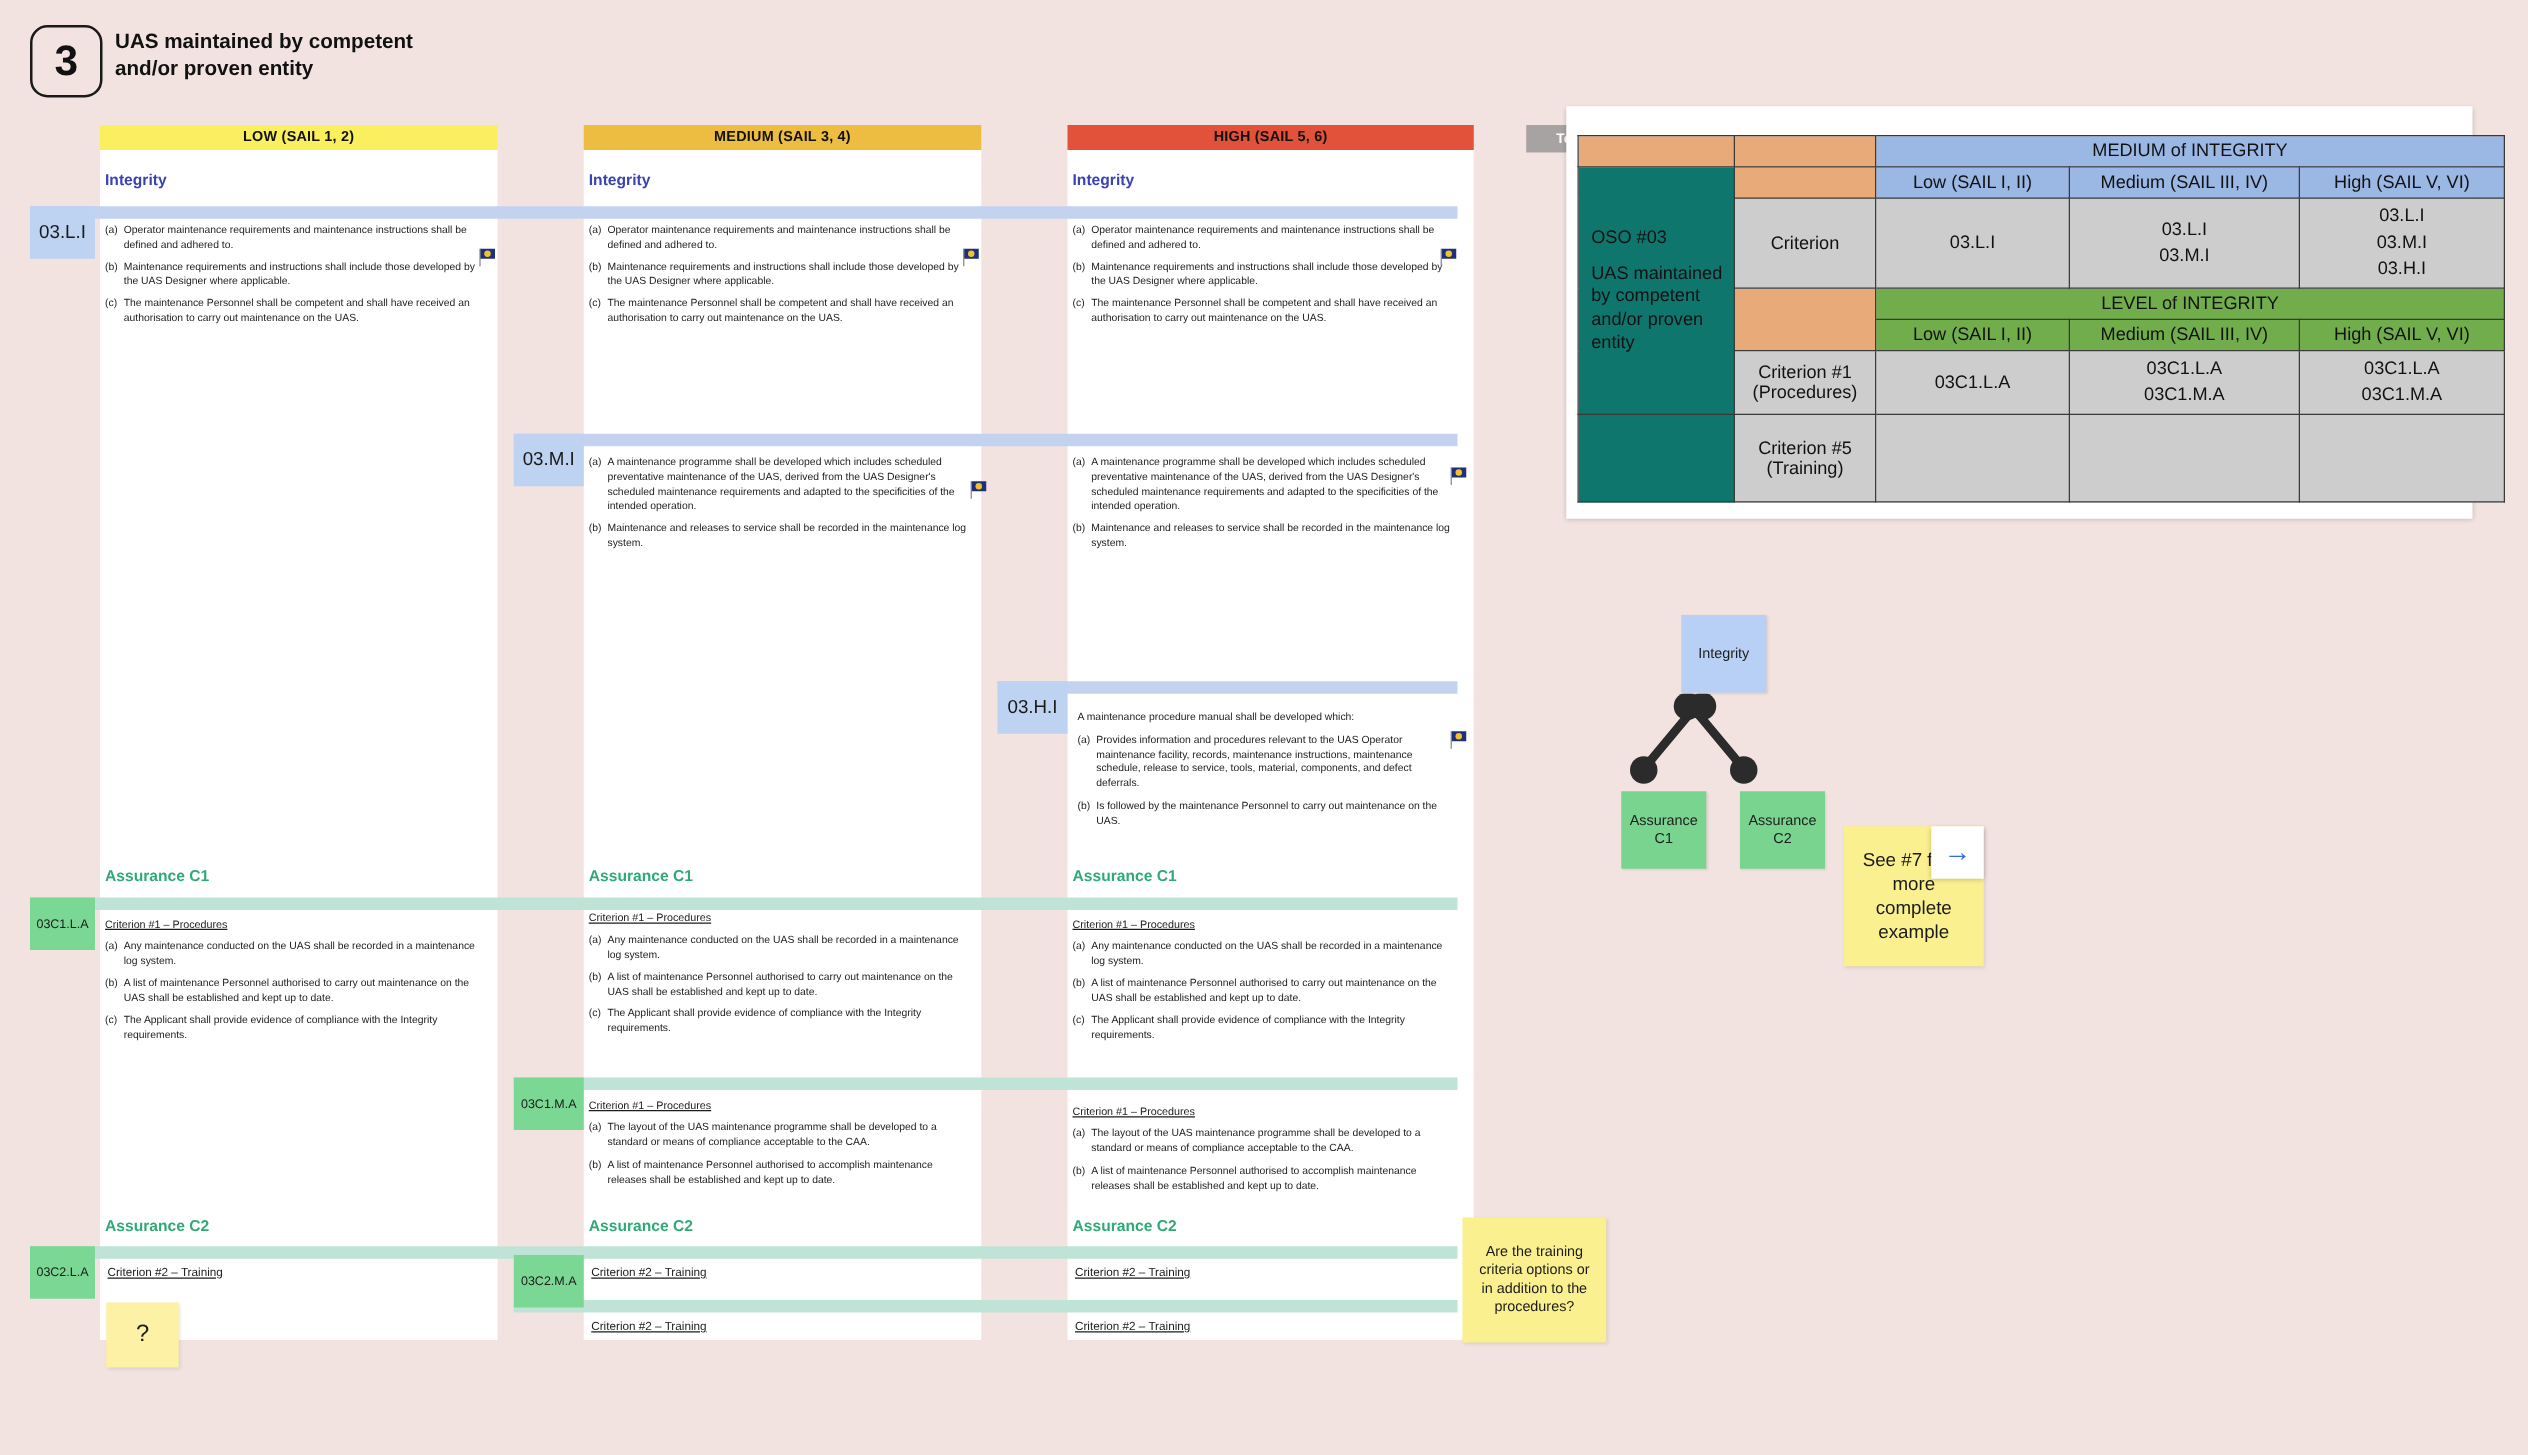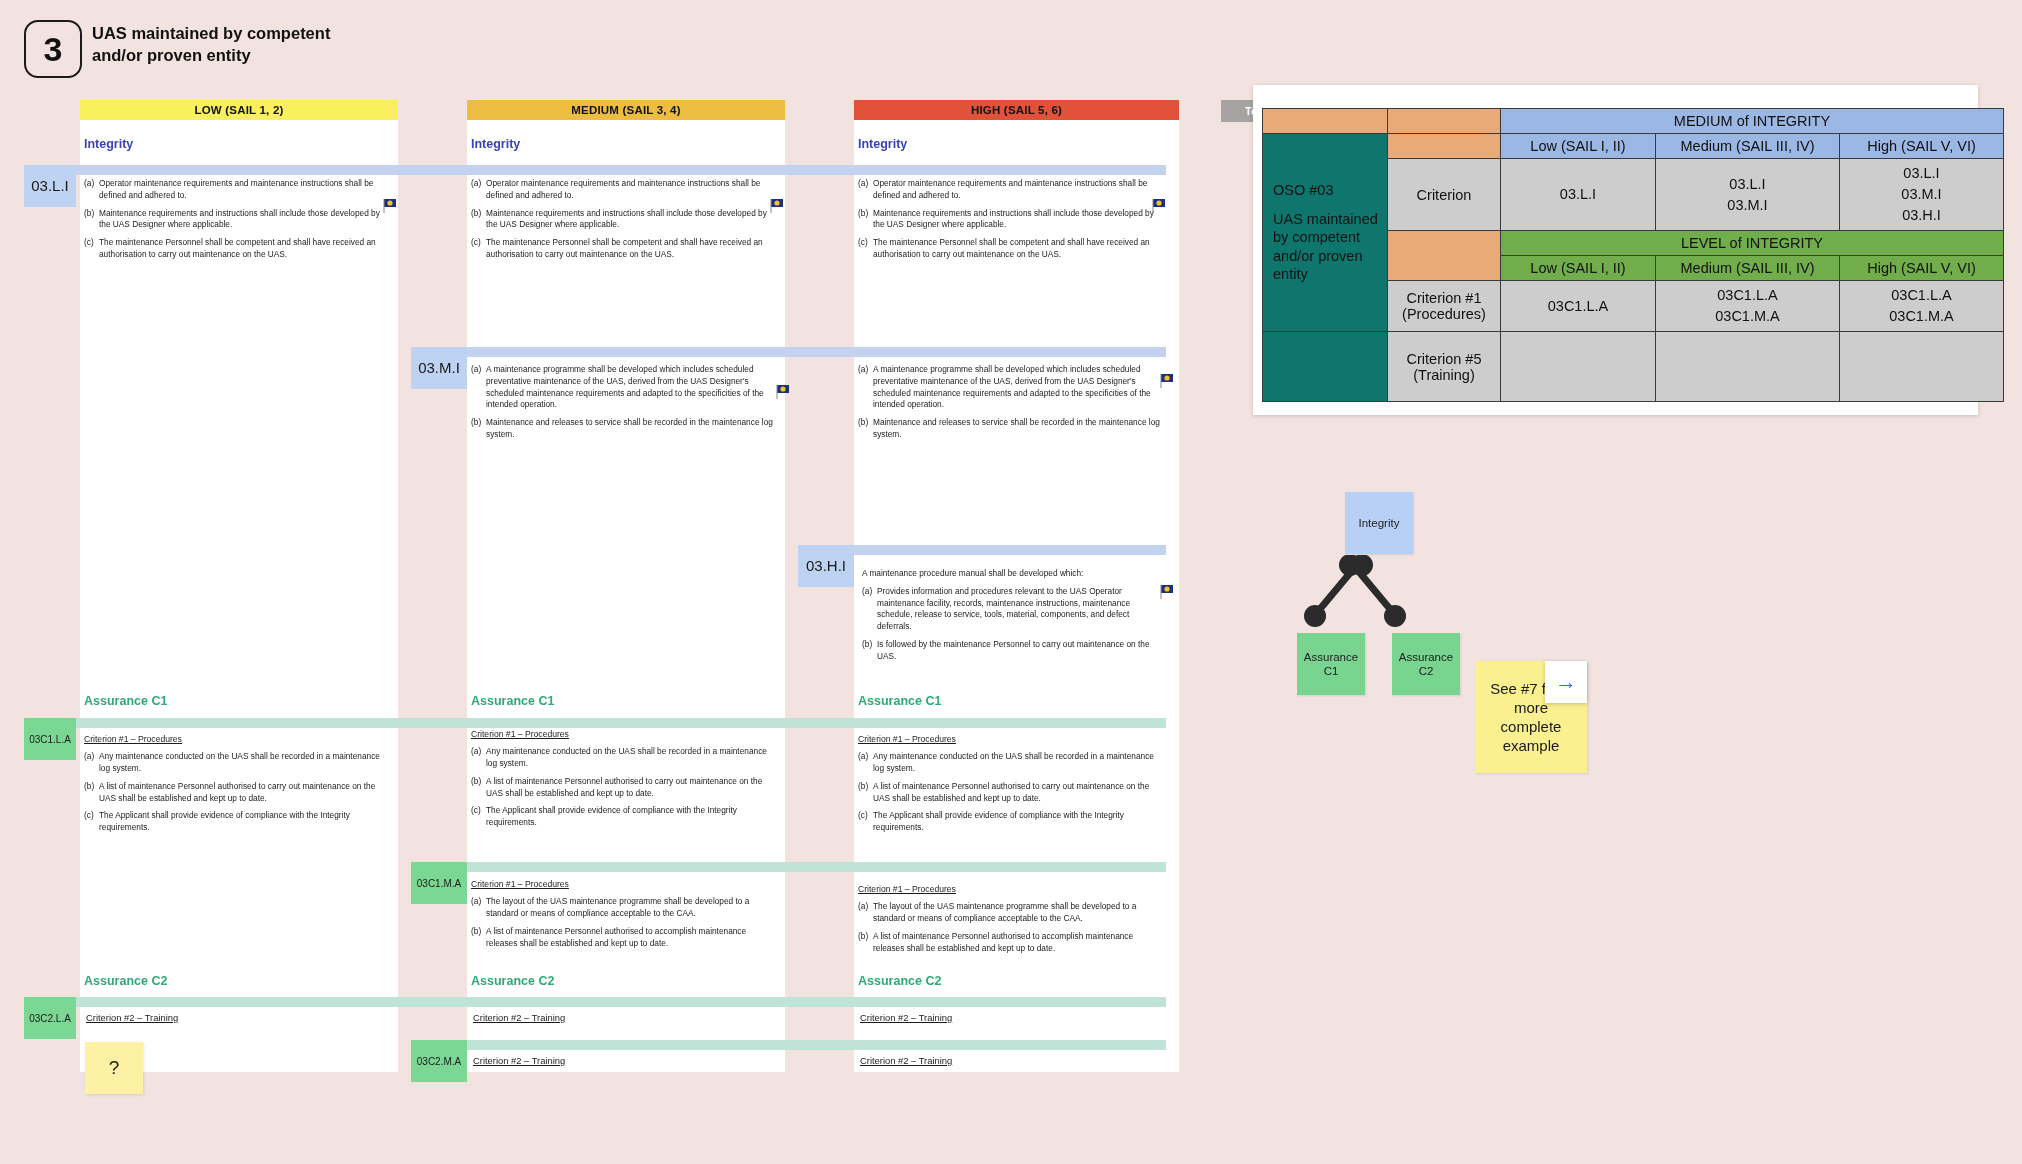--- a/index.html
+++ b/index.html
@@ -356,31 +356,32 @@
     <div class="crit-head big">Criterion #2 – Training</div>
   </div>
   <div class="reqblock" style="left:473px;top:1011px;width:300px">
     <div class="crit-head big">Criterion #2 – Training</div>
   </div>
   <div class="reqblock" style="left:860px;top:1011px;width:300px">
     <div class="crit-head big">Criterion #2 – Training</div>
   </div>
 
   <div class="band assurance" style="left:411px;top:1040px;width:755px"></div>
-  <div class="chip assurance" style="left:411px;top:1040px;width:56px;height:42px">03C2.M.A</div>
+  <div class="chip assurance" style="left:411px;top:1004px;width:56px;height:42px">03C2.M.A</div>
 
   <div class="reqblock" style="left:473px;top:1054px;width:300px">
     <div class="crit-head big">Criterion #2 – Training</div>
   </div>
   <div class="reqblock" style="left:860px;top:1054px;width:300px">
     <div class="crit-head big">Criterion #2 – Training</div>
   </div>
 
   <div class="sticky qmark" style="left:85px;top:1042px;width:58px;height:52px">?</div>
 
+  <div class="sticky small" style="left:1170px;top:974px;width:115px;height:100px">Are the training criteria options or in addition to the procedures?</div>
 
   <div class="tab-chip">Technic</div>
 
   <div class="panel"></div>
 
   <table class="oso">
     <colgroup>
       <col style="width:125px">
         <col style="width:113px">
       <col style="width:155px">

